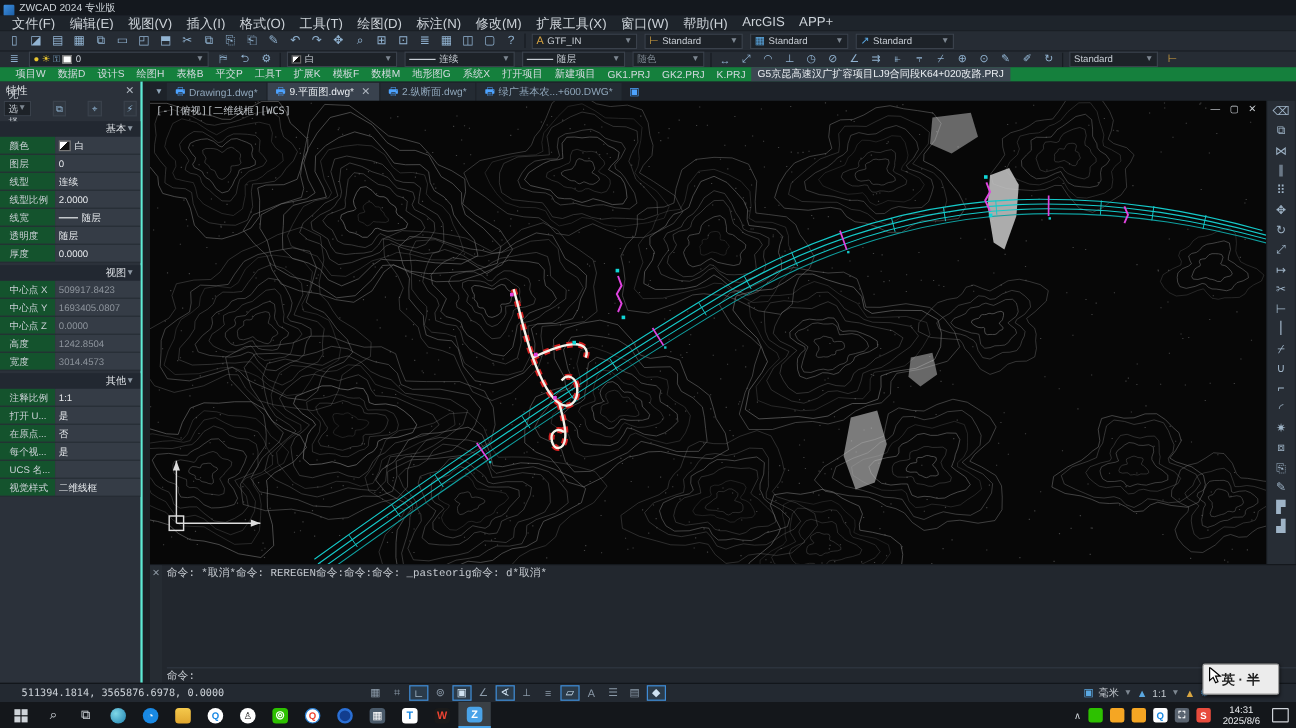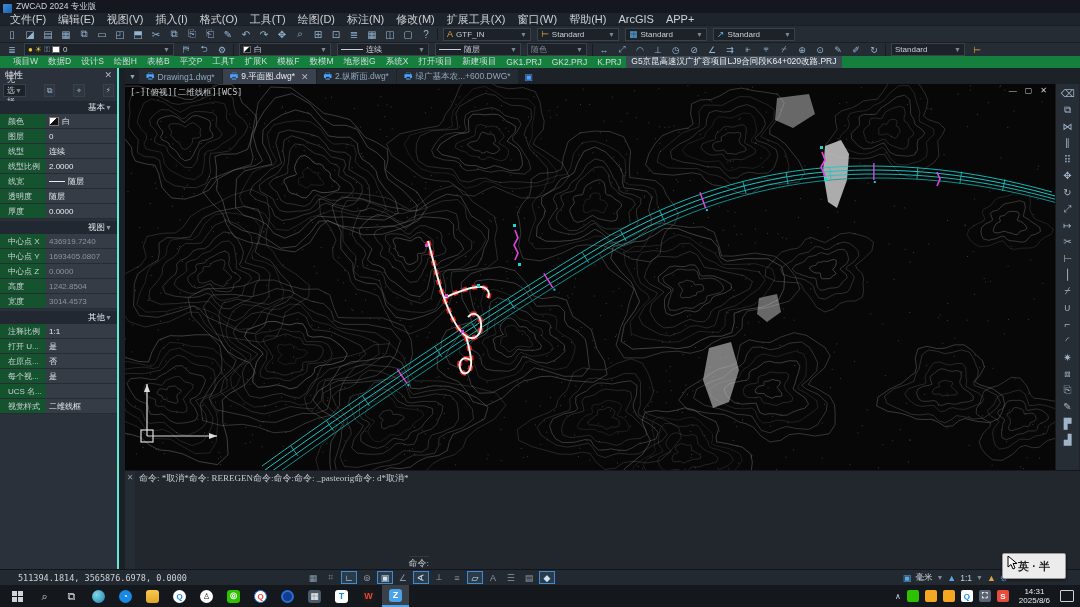--- a/index.html
+++ b/index.html
@@ -82,21 +82,21 @@
 
 .ltabs{height:13px;background:#21262d;display:flex;align-items:center;padding-left:2px;flex:none;font-size:8.5px}
 .lnav{color:#8d98a3;font-size:7px;padding:0 3px}
 .ltab{padding:0 9px;height:12px;display:flex;align-items:center;background:#262c34;color:#9aa6b2;margin-right:1px;white-space:nowrap}
 .ltab.active{background:#3a434f;color:#fff}
 .ltab-add{color:#9aa6b2;padding:0 6px}
 
 
 .cmd{flex:1;background:#22272e;display:flex;border-top:1px solid #14181d;min-height:0}
 .cmd-gutter{width:10px;background:#262c33;display:flex;justify-content:center;padding-top:2px;color:#8d98a3;font-size:8px;flex:none}
-.cmd-body{flex:1;display:flex;font-family:Liberation Serif, serif;font-size:9px;color:#c6cbd1;padding:2px 0 0 4px;min-width:0}
+.cmd-body{flex:1;display:flex;flex-direction:column;font-family:Liberation Mono, monospace;font-size:9px;color:#c6cbd1;padding:2px 0 0 4px;min-width:0}
 .cmdline{height:10.6px;line-height:10.6px;white-space:nowrap}
 .cmd-prompt{margin-top:auto;border-top:1px solid #303741;height:13px;display:flex;align-items:center}
 
 
 .statusbar{height:16px;background:#232931;display:flex;align-items:center;border-top:1px solid #12161b;flex:none;position:relative}
 .coords{font-size:8.5px;color:#ccd2d8;margin-left:18px;font-family:"DejaVu Sans Mono",monospace;white-space:nowrap}
 .stoggles{display:flex;gap:2px;margin-left:118px}
 .sicon{width:16px;height:13px;display:flex;align-items:center;justify-content:center;font-size:9px;color:#8b9aa9;border:1px solid transparent}
 .sicon.on{border-color:#3f8cd6;background:#2b3b4a;color:#cfe2f2}
 .sright{margin-left:auto;display:flex;align-items:center;gap:4px;margin-right:72px;font-size:8.5px;color:#c6ccd2;white-space:nowrap}
@@ -335,21 +335,21 @@
           </div>
         </div>
 
       <div class="sec-head">
         <span>视图</span>
         <span class="caret">▼</span>
       </div>
       <div class="prows sec-view">
           <div class="prow">
             <span class="plab">中心点 X</span>
-            <span class="pval">436919.7240</span>
+            <span class="pval">509917.8423</span>
           </div>
           <div class="prow">
             <span class="plab">中心点 Y</span>
             <span class="pval">1693405.0807</span>
           </div>
           <div class="prow">
             <span class="plab">中心点 Z</span>
             <span class="pval">0.0000</span>
           </div>
           <div class="prow">

